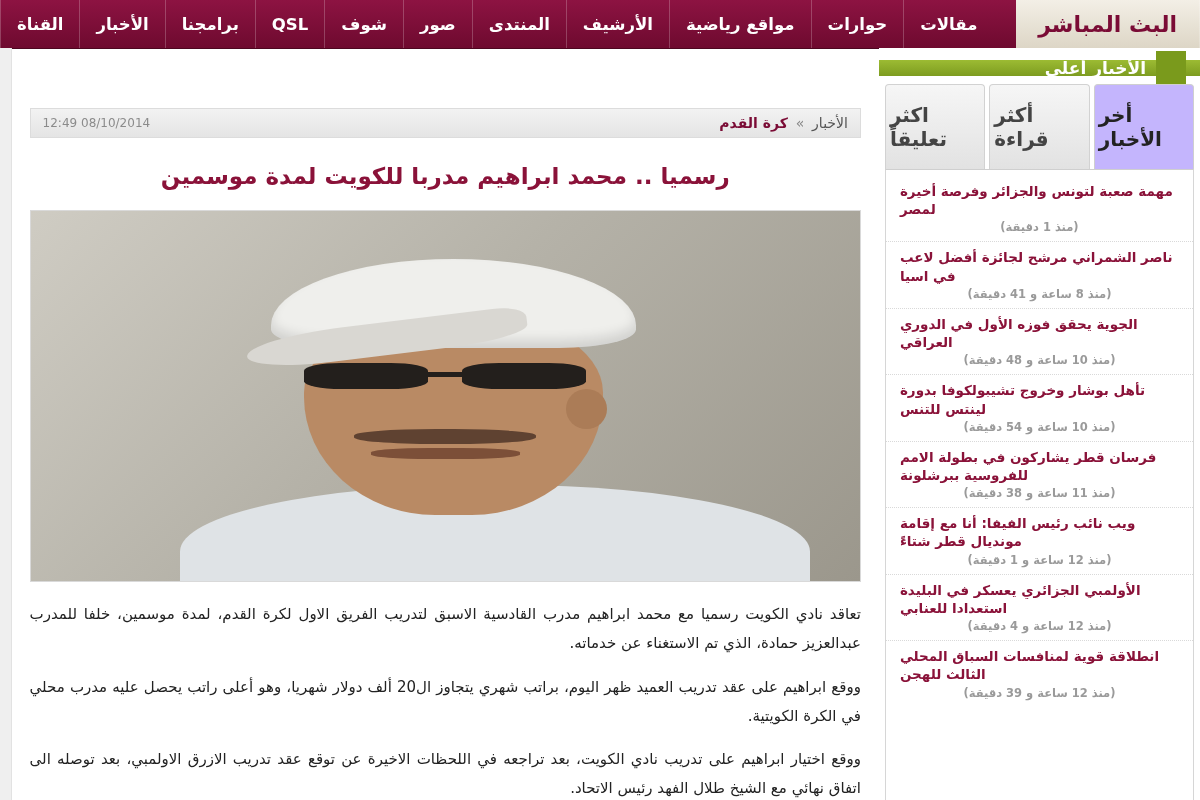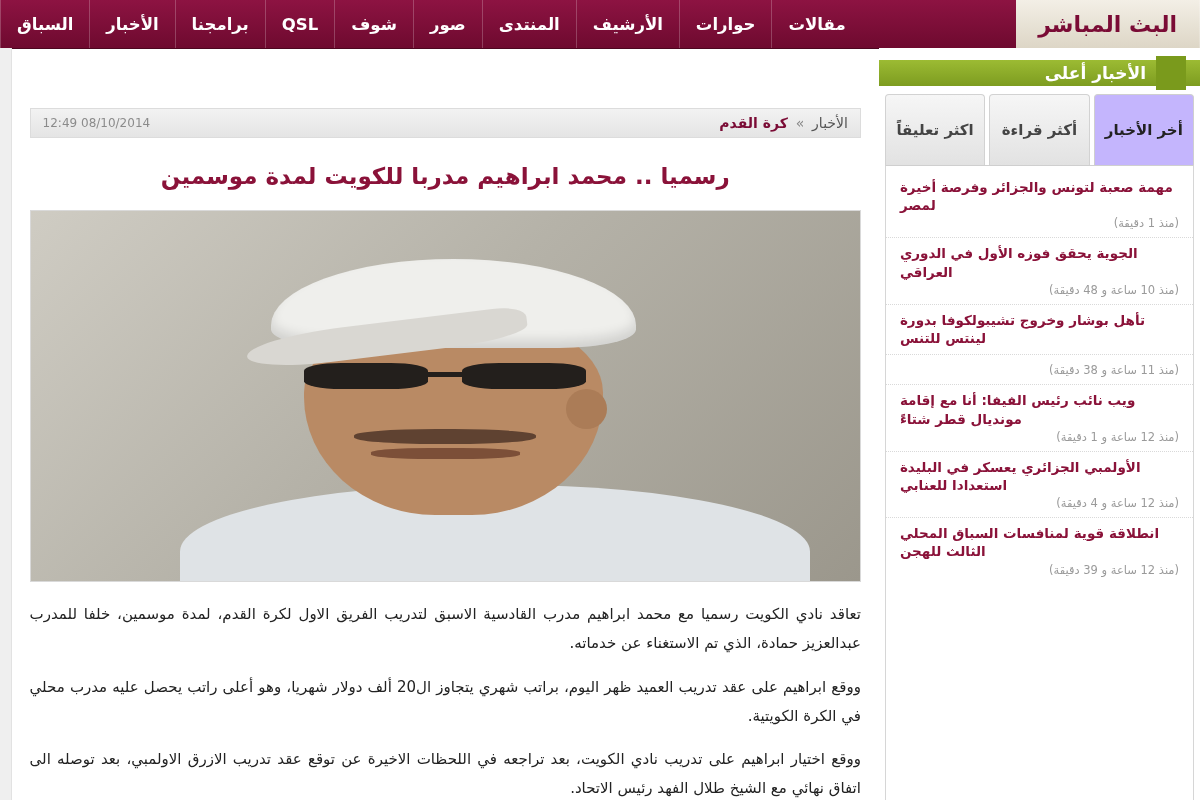--- a/index.html
+++ b/index.html
@@ -68,21 +68,21 @@
 
   
   .sidebar {
     width: 424px;
     padding: 0;
     box-sizing: border-box;
     background: #ffffff;
   }
   .sidebar-header {
     margin: 12px 0 0 0;
-    height: 26px;
+    height: 16px;
     background: #8fae2a;
     background: linear-gradient(to bottom, #9cbb33 0%, #7d9c20 100%);
     color: #ffffff;
     font-size: 17px;
     font-weight: bold;
     display: flex;
     align-items: center;
     justify-content: flex-start;
     padding: 8px 14px;
     box-sizing: border-box;
@@ -97,24 +97,24 @@
     display: flex;
     flex-direction: row;
     direction: rtl;
     margin-top: 8px;
     padding: 0 6px;
     box-sizing: border-box;
     gap: 4px;
   }
   .tab {
     flex: 1 1 0;
-    text-align: center;
-    font-size: 15px;
-    font-weight: bold;
-    padding: 26px 4px;
+    text-align: left;
+    font-size: 20px;
+    font-weight: bold;
+    padding: 18px 4px;
     color: #444444;
     background: #e9e9e9;
     background: linear-gradient(to bottom, #f6f6f6 0%, #e2e2e2 100%);
     border: 1px solid #d2d2d2;
     border-bottom: none;
     border-radius: 4px 4px 0 0;
     cursor: pointer;
   }
   .tab.active {
     background: #c4b5fd;
@@ -147,22 +147,23 @@
     font-weight: bold;
     line-height: 1.35;
     text-align: left;
     cursor: pointer;
   }
   .news-time {
     display: block;
     color: #9a9a9a;
     font-size: 11.5px;
     margin-top: 2px;
-    text-align: right;
+    text-align: center;
     direction: rtl;
+    font-weight: bold;
   }
 
   
   .content {
     flex: 1 1 auto;
     padding: 10px 18px 0 18px;
     box-sizing: border-box;
     min-width: 0;
   }
   .crumbbar {
@@ -290,28 +291,29 @@
   .article-body p { margin: 8px 0 14px 0; }
 </style>
 </head>
 <body>
 
 <div class="topbar">
   <div class="nav-item live">البث المباشر</div>
   <div class="nav-spacer"></div>
   <div class="nav-item">مقالات</div>
   <div class="nav-item">حوارات</div>
+  <div class="nav-item">مواقع رياضية</div>
   <div class="nav-item">الأرشيف</div>
   <div class="nav-item">المنتدى</div>
   <div class="nav-item">صور</div>
   <div class="nav-item">شوف</div>
   <div class="nav-item">QSL</div>
   <div class="nav-item">برامجنا</div>
   <div class="nav-item">الأخبار</div>
-  <div class="nav-item">السباق</div>
+  <div class="nav-item">القناة</div>
 </div>
 
 <div class="page">
 
   <div class="sidebar">
 
     <div class="sidebar-header">
       <div class="bar-accent"></div>
       <span>الأخبار أعلى</span>
     </div>
@@ -321,27 +323,33 @@
       <div class="tab">أكثر قراءة</div>
       <div class="tab">اكثر تعليقاً</div>
     </div>
 
     <div class="news-list">
       <div class="news-item">
         <span class="news-title">مهمة صعبة لتونس والجزائر وفرصة أخيرة لمصر</span>
         <span class="news-time">(منذ 1 دقيقة)</span>
       </div>
       <div class="news-item">
+        <span class="news-title">ناصر الشمراني مرشح لجائزة أفضل لاعب في اسيا</span>
+        <span class="news-time">(منذ 8 ساعة و 41 دقيقة)</span>
+      </div>
+      <div class="news-item">
         <span class="news-title">الجوية يحقق فوزه الأول في الدوري العراقي</span>
         <span class="news-time">(منذ 10 ساعة و 48 دقيقة)</span>
       </div>
       <div class="news-item">
         <span class="news-title">تأهل بوشار وخروج تشيبولكوفا بدورة لينتس للتنس</span>
-      </div>
-      <div class="news-item">
+        <span class="news-time">(منذ 10 ساعة و 54 دقيقة)</span>
+      </div>
+      <div class="news-item">
+        <span class="news-title">فرسان قطر يشاركون في بطولة الامم للفروسية ببرشلونة</span>
         <span class="news-time">(منذ 11 ساعة و 38 دقيقة)</span>
       </div>
       <div class="news-item">
         <span class="news-title">ويب نائب رئيس الفيفا: أنا مع إقامة مونديال قطر شتاءً</span>
         <span class="news-time">(منذ 12 ساعة و 1 دقيقة)</span>
       </div>
       <div class="news-item">
         <span class="news-title">الأولمبي الجزائري يعسكر في البليدة استعدادا للعنابي</span>
         <span class="news-time">(منذ 12 ساعة و 4 دقيقة)</span>
       </div>

